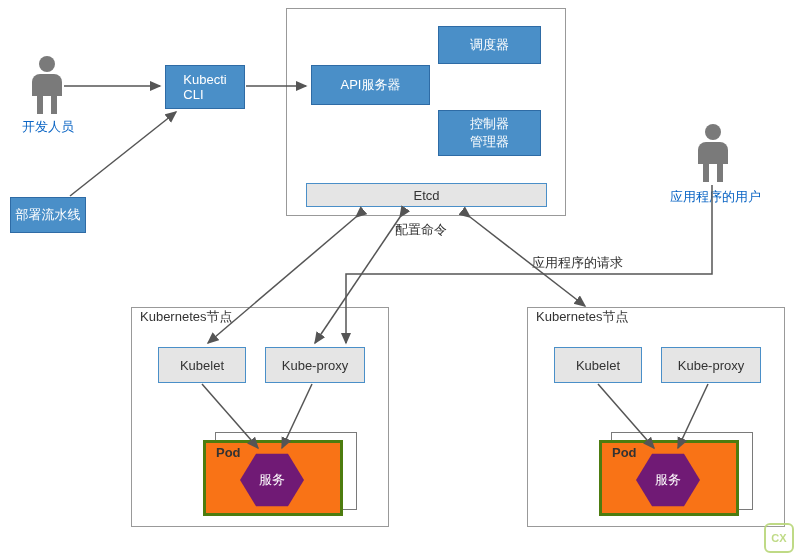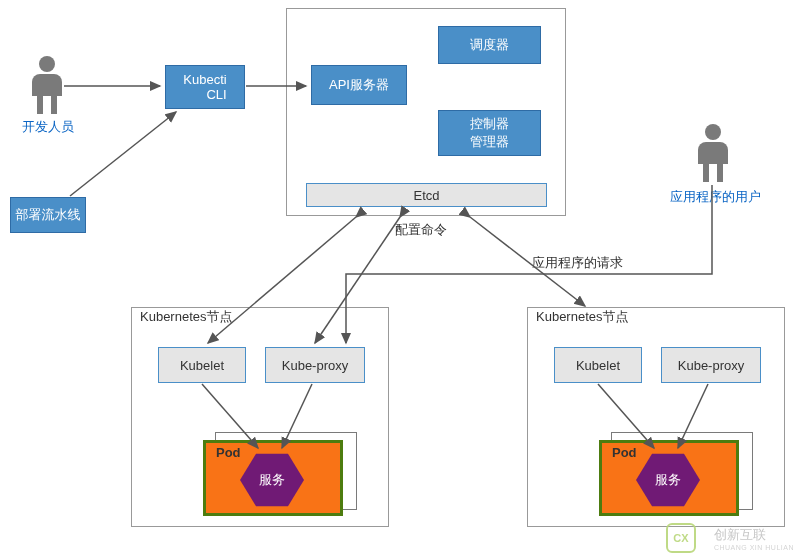--- a/index.html
+++ b/index.html
@@ -1,16 +1,16 @@
 <!DOCTYPE html>
 <html><head>
 <meta charset="utf-8">
 <style>
   html,body{margin:0;padding:0;width:800px;height:559px;font-family:"Microsoft YaHei","Segoe UI",Arial,sans-serif;font-size:13px;color:#333;background:#fff;position:relative}
-  .box{position:absolute;display:flex;align-items:center;justify-content:center;text-align:right;box-sizing:border-box}
+  .box{position:absolute;display:flex;align-items:center;justify-content:center;text-align:left;box-sizing:border-box}
   .blue{background:#4a8fc8;border:1px solid #2e6ba5;color:#fff}
   .outline{background:#e5e5e5;border:1px solid #4a8fc8;color:#333}
   .group{position:absolute;background:#fff;border:1px solid #999;box-sizing:border-box}
   .group-title{position:absolute;left:8px;top:0;font-size:13px;color:#333}
   .label{position:absolute;font-size:13px}
   .link{color:#0b65c4}
   .stack{position:absolute;background:#fff;border:1px solid #7a7a7a}
   .podbox{position:absolute;background:#f97316;border:3px solid #4d7c0f;box-sizing:border-box}
   .hex{position:absolute;width:64px;height:56px;background:#701a75;clip-path:polygon(25% 3%,75% 3%,100% 50%,75% 97%,25% 97%,0 50%);display:flex;align-items:center;justify-content:center;color:#fff;font-size:13px}
   .person{position:absolute}
@@ -47,21 +47,21 @@
     </div>
 </div>
 <div class="label link" style="left:670px;top:188px">应用程序的用户</div>
 
 <div class="box blue" style="left:10px;top:197px;width:76px;height:36px">部署流水线</div>
 
 <div class="box blue" style="left:165px;top:65px;width:80px;height:44px;white-space:pre-line">Kubecti
 CLI</div>
 
 <div class="group" style="left:286px;top:8px;width:280px;height:208px"></div>
-<div class="box blue" style="left:311px;top:65px;width:96px;height:40px">API服务器</div>
+<div class="box blue" style="left:311px;top:65px;width:119px;height:40px">API服务器</div>
 <div class="box blue" style="left:438px;top:26px;width:103px;height:38px">调度器</div>
 <div class="box blue" style="left:438px;top:110px;width:103px;height:46px;white-space:pre-line">控制器
 管理器</div>
 <div class="box outline" style="left:306px;top:183px;width:241px;height:24px">Etcd</div>
 <div class="label" style="left:395px;top:221px">配置命令</div>
 
 <div class="label" style="left:532px;top:254px">应用程序的请求</div>
 
 <div class="group" style="left:131px;top:307px;width:258px;height:220px">
   <div class="group-title">Kubernetes节点</div>
@@ -110,17 +110,13 @@
 
   <line x1="598" y1="384" x2="654" y2="448" stroke="#555" stroke-width="1.5" marker-end="url(#ah)"></line>
 
   <line x1="708" y1="384" x2="678" y2="448" stroke="#555" stroke-width="1.5" marker-end="url(#ah)"></line>
 
   <polyline points="712,185 712,274 346,274 346,343" fill="none" stroke="#555" stroke-width="1.5" marker-end="url(#ah)"></polyline>
 </svg>
 
 <div class="watermark">
   <div class="wm-icon">CX</div>
-  <div>
-    <div class="wm-txt">创新互联</div>
-    <div class="wm-sub">CHUANG XIN HULIAN</div>
-  </div>
 </div>
 
 </body></html>

